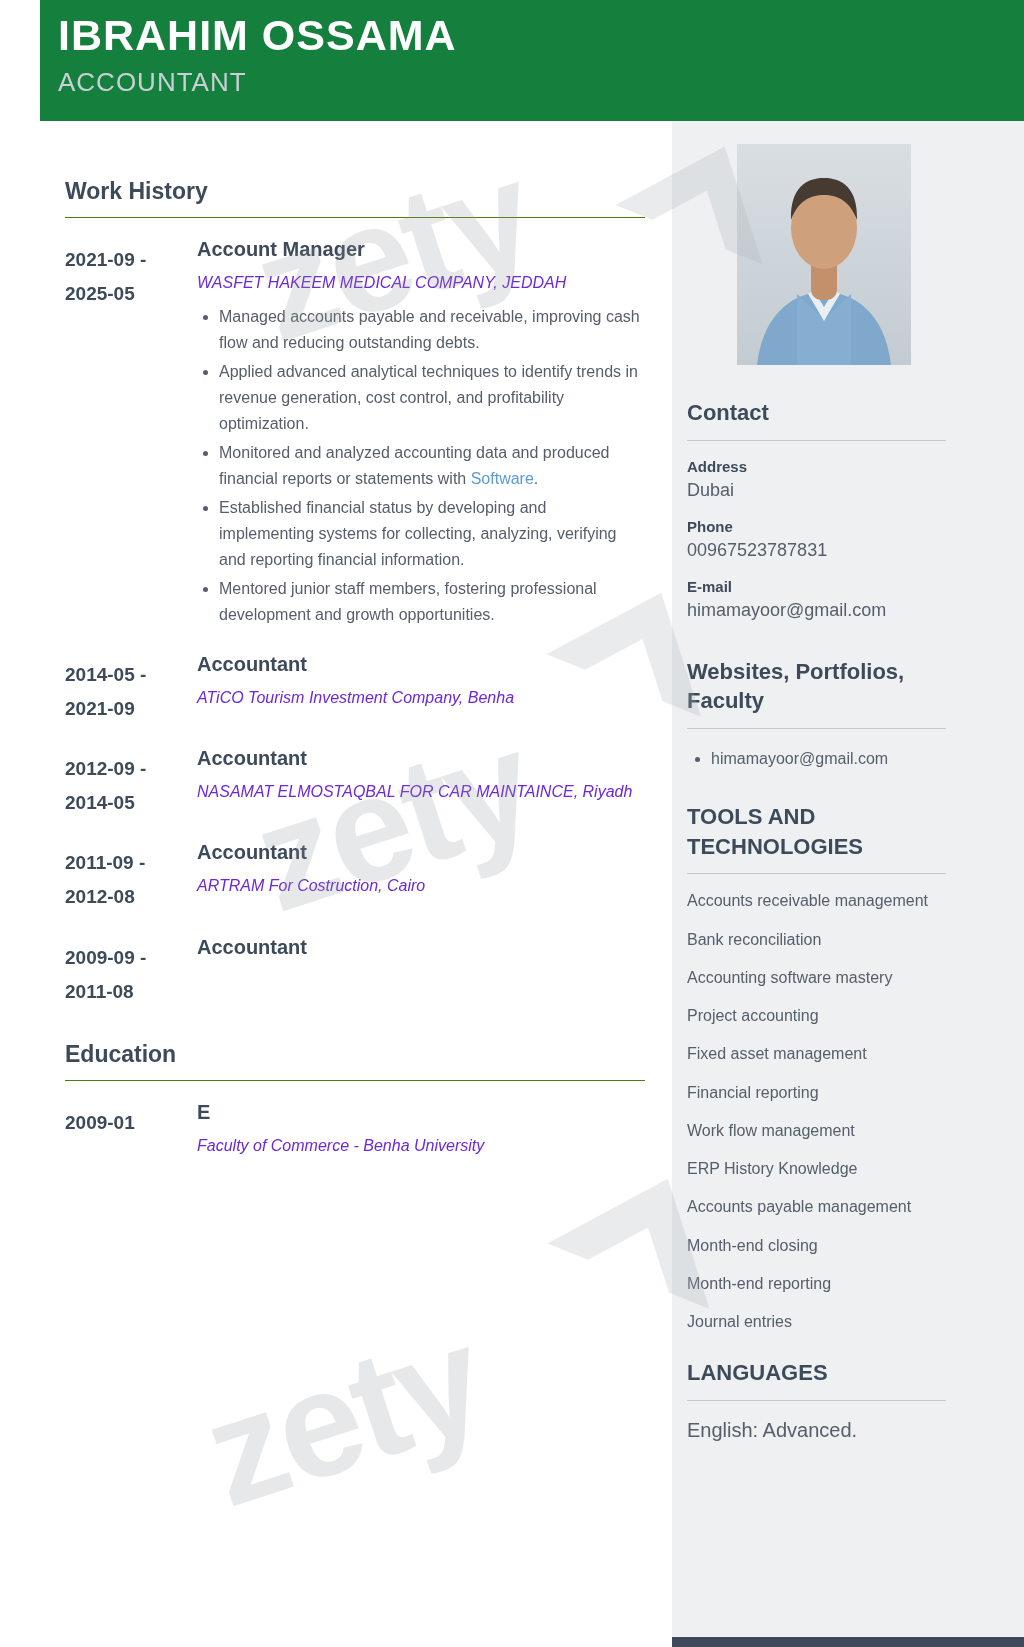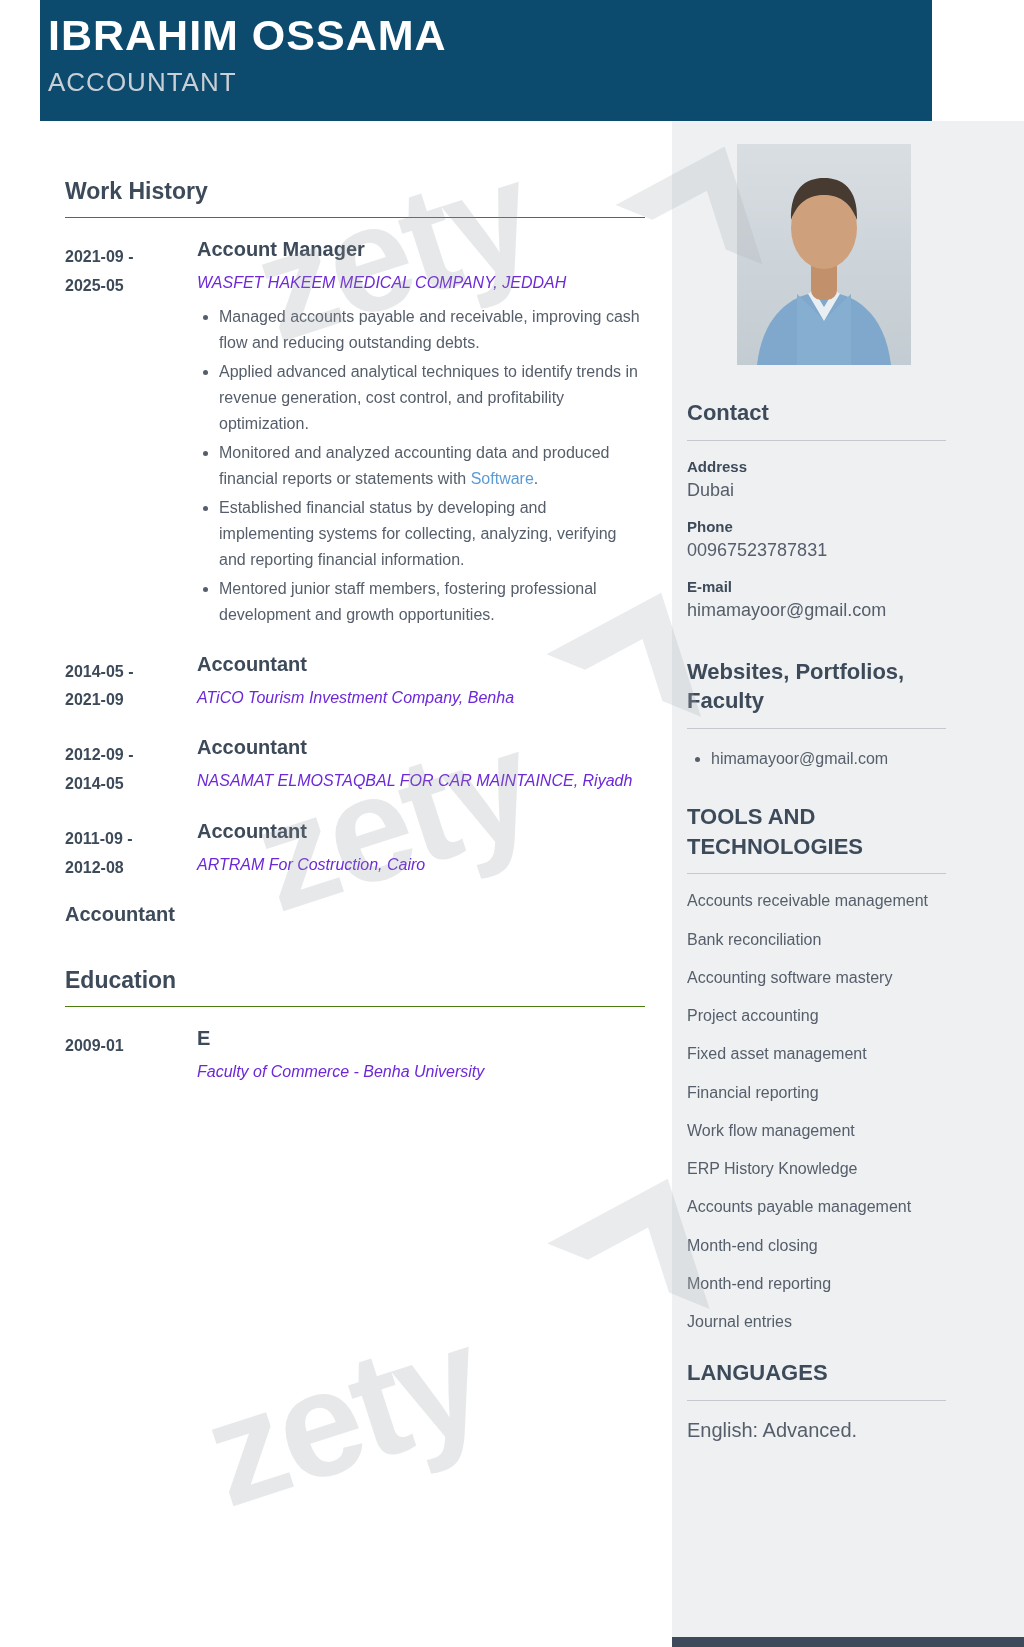--- a/index.html
+++ b/index.html
@@ -3,37 +3,37 @@
 <meta charset="utf-8">
 <style>
   * { margin:0; padding:0; box-sizing:border-box; }
   html,body { background:#ffffff; }
   .page {
     position:relative; width:1024px; height:1647px; overflow:hidden;
     background:#ffffff; font-family:"Liberation Sans", sans-serif;
   }
   
   .header {
-    position:absolute; left:40px; top:0; width:892px; height:121px;
-    background:#0c4a6e; padding:11px 0 0 8px;
+    position:absolute; left:40px; top:0; width:984px; height:121px;
+    background:#15803d; padding:11px 0 0 18px;
   }
   .header .name { font-size:43px; font-weight:bold; color:#ffffff; letter-spacing:1px; }
   .header .job-title { font-size:26px; color:#c9cfd6; margin-top:7px; letter-spacing:1px; }
 
   
   .main {
     position:absolute; left:40px; top:121px; width:632px;
     padding:57px 27px 0 25px;
   }
   h2.section {
     font-size:23px; font-weight:bold; color:#3d4a59;
     border-bottom:1px solid #4d7c0f; padding-bottom:12px; margin:0 0 20px 0;
   }
   .entry { display:grid; grid-template-columns:132px 1fr; margin-bottom:21px; }
-  .dates { font-weight:bold; color:#3d4a59; font-size:16px; line-height:1.8; padding-top:5px; }
+  .dates { font-weight:bold; color:#3d4a59; font-size:19px; line-height:1.8; padding-top:5px; }
   .entry h3 { font-size:20px; font-weight:bold; color:#3d4a59; margin:0 0 9px 0; }
   .company { font-style:italic; font-size:16px; color:#6d28d9; line-height:1.6; }
   ul.bullets { margin:8px 0 0 0; padding-left:22px; color:#555e6a; font-size:16px; line-height:1.63; }
   ul.bullets li { margin-bottom:3px; }
   .link { color:#5b9bd5; text-decoration:none; cursor:pointer; }
   .edu-section { margin-top:32px; }
 
   
   .sidebar {
     position:absolute; left:672px; top:121px; width:352px; height:1526px;
@@ -130,20 +130,24 @@
         <div>2011-09 -</div>
         <div>2012-08</div>
       </div>
       <div class="details">
         <h3>Accountant</h3>
         <div class="company">ARTRAM For Costruction, Cairo</div>
       </div>
     </div>
 
     <div class="entry">
+      <div class="dates">
+        <div>2009-09 -</div>
+        <div>2011-08</div>
+      </div>
       <div class="details">
         <h3>Accountant</h3>
       </div>
     </div>
 
     <div class="edu-section">
       <h2 class="section">Education</h2>
       <div class="entry">
         <div class="dates">
           <div>2009-01</div>

